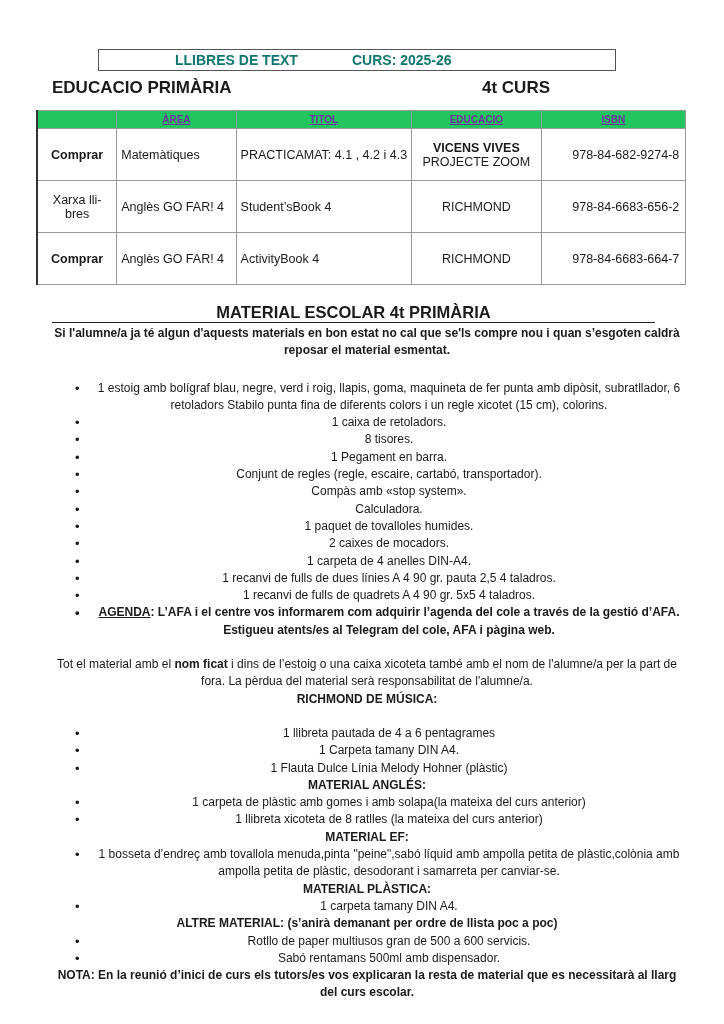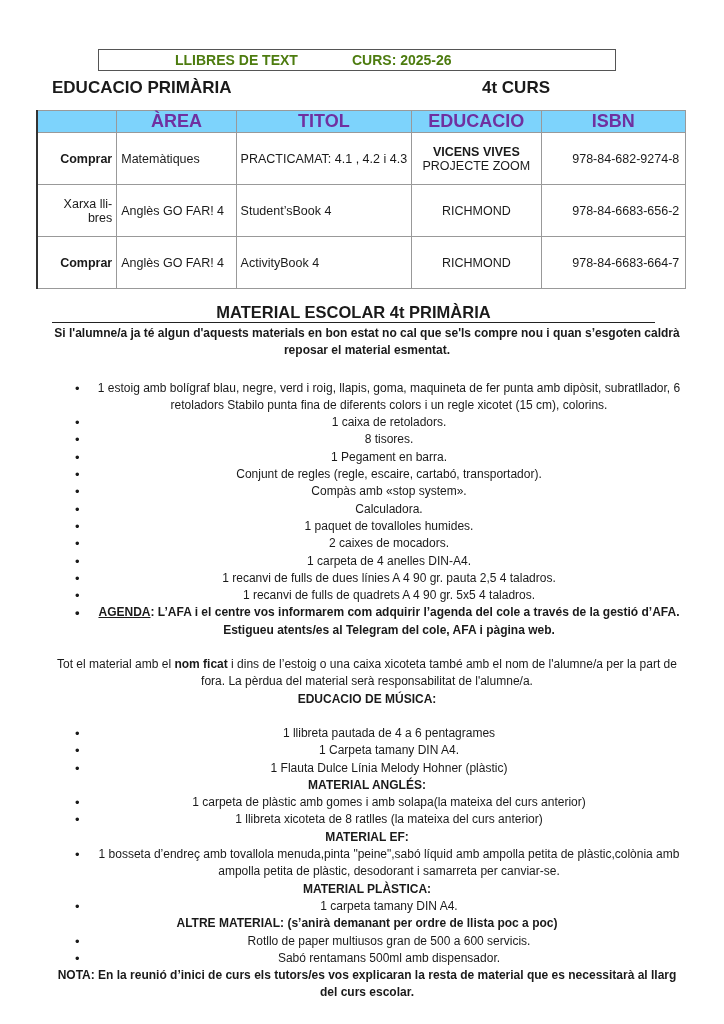--- a/index.html
+++ b/index.html
@@ -1,33 +1,33 @@
 <!DOCTYPE html>
 <html><head>
 <meta charset="utf-8">
 <style>
   html, body { margin:0; padding:0; background:#ffffff; }
   body { width:724px; height:1024px; position:relative; overflow:hidden;
          font-family:"Liberation Sans", sans-serif; color:#1a1a1a; }
-  .purple { color:#4d7c0f; }
+  .purple { color:#0f766e; }
   #title-box { position:absolute; left:98px; top:49px; width:518px; height:22px;
                border:1px solid #555; box-sizing:border-box; font-weight:bold;
                font-size:14px; line-height:20px; }
   #title-box .t1 { position:absolute; left:76px; }
   #title-box .t2 { position:absolute; left:253px; }
   #heading-row { position:absolute; left:52px; top:78px; width:600px; height:24px;
                  font-weight:bold; font-size:17px; }
   #heading-row .left { position:absolute; left:0; }
   #heading-row .right { position:absolute; left:430px; }
   table#books { position:absolute; left:36px; top:110px; width:650px;
                 border-collapse:collapse; font-size:12.5px; }
   #books th, #books td { border:1px solid #999; text-align:center; padding:0 4px; }
-  #books thead th { background:#7dd3fc; color:#7030a0; font-weight:bold; height:17px; font-size:18px; }
+  #books thead th { background:#22c55e; color:#7030a0; font-weight:bold; height:17px; font-size:10px;text-decoration:underline; }
   #books tbody td { height:51px; }
-  #books td.status { text-align:right; width:70px; }
+  #books td.status { text-align:center; width:70px; }
   #books td.status.bold { font-weight:bold; }
   #books td.area { text-align:left; width:110px; }
   #books td.title { text-align:left; width:166px; }
   #books td.editorial { width:120px; }
   #books td.isbn { width:110px;padding-left:29px; }
   #books .ed-bold { font-weight:bold; display:block; }
   #books .ed-sub { display:block; }
   #books { border-left:2px solid #333; }
   #material { position:absolute; left:52px; top:302px; width:630px; font-size:12px; line-height:17.3px;text-align:center; }
   #material h2 { margin:0; font-size:16.5px; font-weight:bold; line-height:20px;
@@ -110,21 +110,21 @@
     <li>1 paquet de tovalloles humides.</li>
     <li>2 caixes de mocadors.</li>
     <li>1 carpeta de 4 anelles DIN-A4.</li>
     <li>1 recanvi de fulls de dues  línies A 4 90 gr.  pauta 2,5   4 taladros.</li>
     <li>1 recanvi de fulls de quadrets A 4 90 gr.     5x5        4 taladros.</li>
     <li class="b"><span class="u">AGENDA</span><span>: L’AFA i el centre vos informarem com adquirir l’agenda del cole a través de la gestió d’AFA. Estigueu atents/es al Telegram del cole, AFA i pàgina web.</span></li>
   </ul>
 
   <p class="para" style="margin-bottom:0"><span>Tot el material amb el </span><span class="b">nom ficat</span><span> i dins de l’estoig o una caixa xicoteta també amb el nom de l'alumne/a per la part de fora. La pèrdua del material serà responsabilitat de l'alumne/a.</span></p>
 
-  <div class="sec">EDUCACIO DE MÚSICA:</div>
+  <div class="sec">RICHMOND DE MÚSICA:</div>
   <div class="gap"></div>
   <ul class="sub">
     <li>1 llibreta pautada de 4 a 6 pentagrames</li>
     <li>1 Carpeta tamany DIN A4.</li>
     <li>1 Flauta Dulce Línia Melody Hohner (plàstic)</li>
   </ul>
 
   <div class="sec">MATERIAL ANGLÉS:</div>
   <ul class="sub">
     <li>1 carpeta de plàstic amb gomes i amb solapa(la mateixa del curs anterior)</li>

